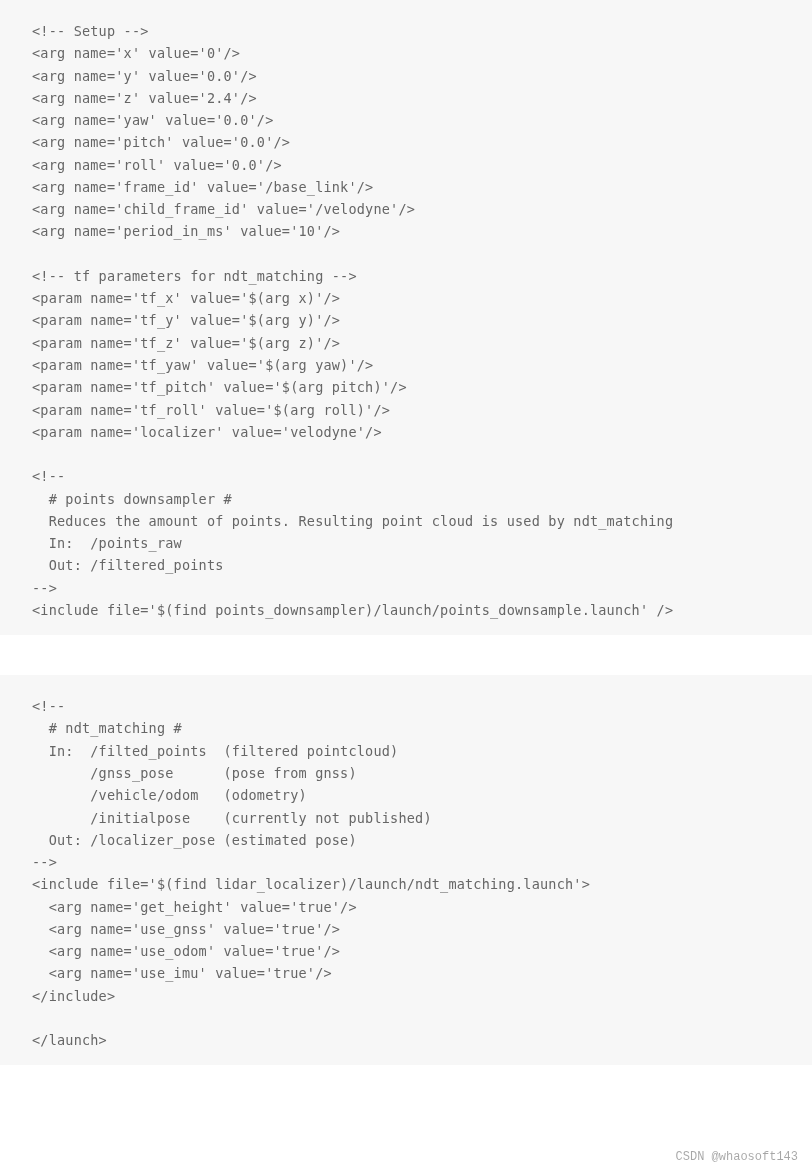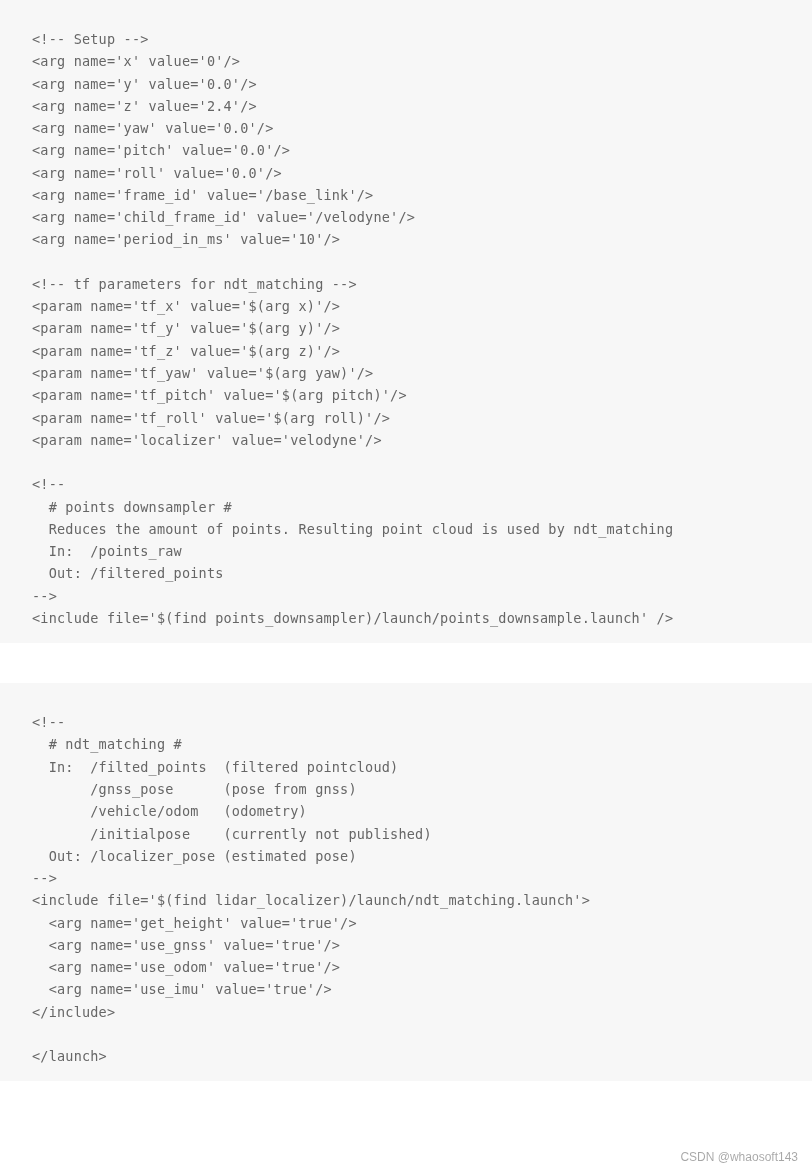--- a/index.html
+++ b/index.html
@@ -6,31 +6,31 @@
     margin: 0;
     padding: 0;
     background: #ffffff;
     font-family: Consolas, "Courier New", monospace;
     font-size: 13.5px;
     line-height: 1.65;
     color: #666666;
   }
   .code-block {
     background: #f7f7f7;
-    padding: 28px 24px 14px 32px;
+    padding: 20px 24px 14px 32px;
     margin: 0 0 40px 0;
     white-space: pre;
     overflow-x: auto;
     letter-spacing: 0.2px;
   }
   .watermark {
     position: fixed;
     right: 14px;
     bottom: 6px;
-    font-family: Liberation Sans, sans-serif;
+    font-family: Liberation Mono, monospace;
     font-size: 12px;
     color: rgba(0,0,0,0.35);
     letter-spacing: 0;
   }
 </style>
 </head>
 <body>
 
 <pre class="code-block">&lt;!-- Setup --&gt;
 &lt;arg name='x' value='0'/&gt;

